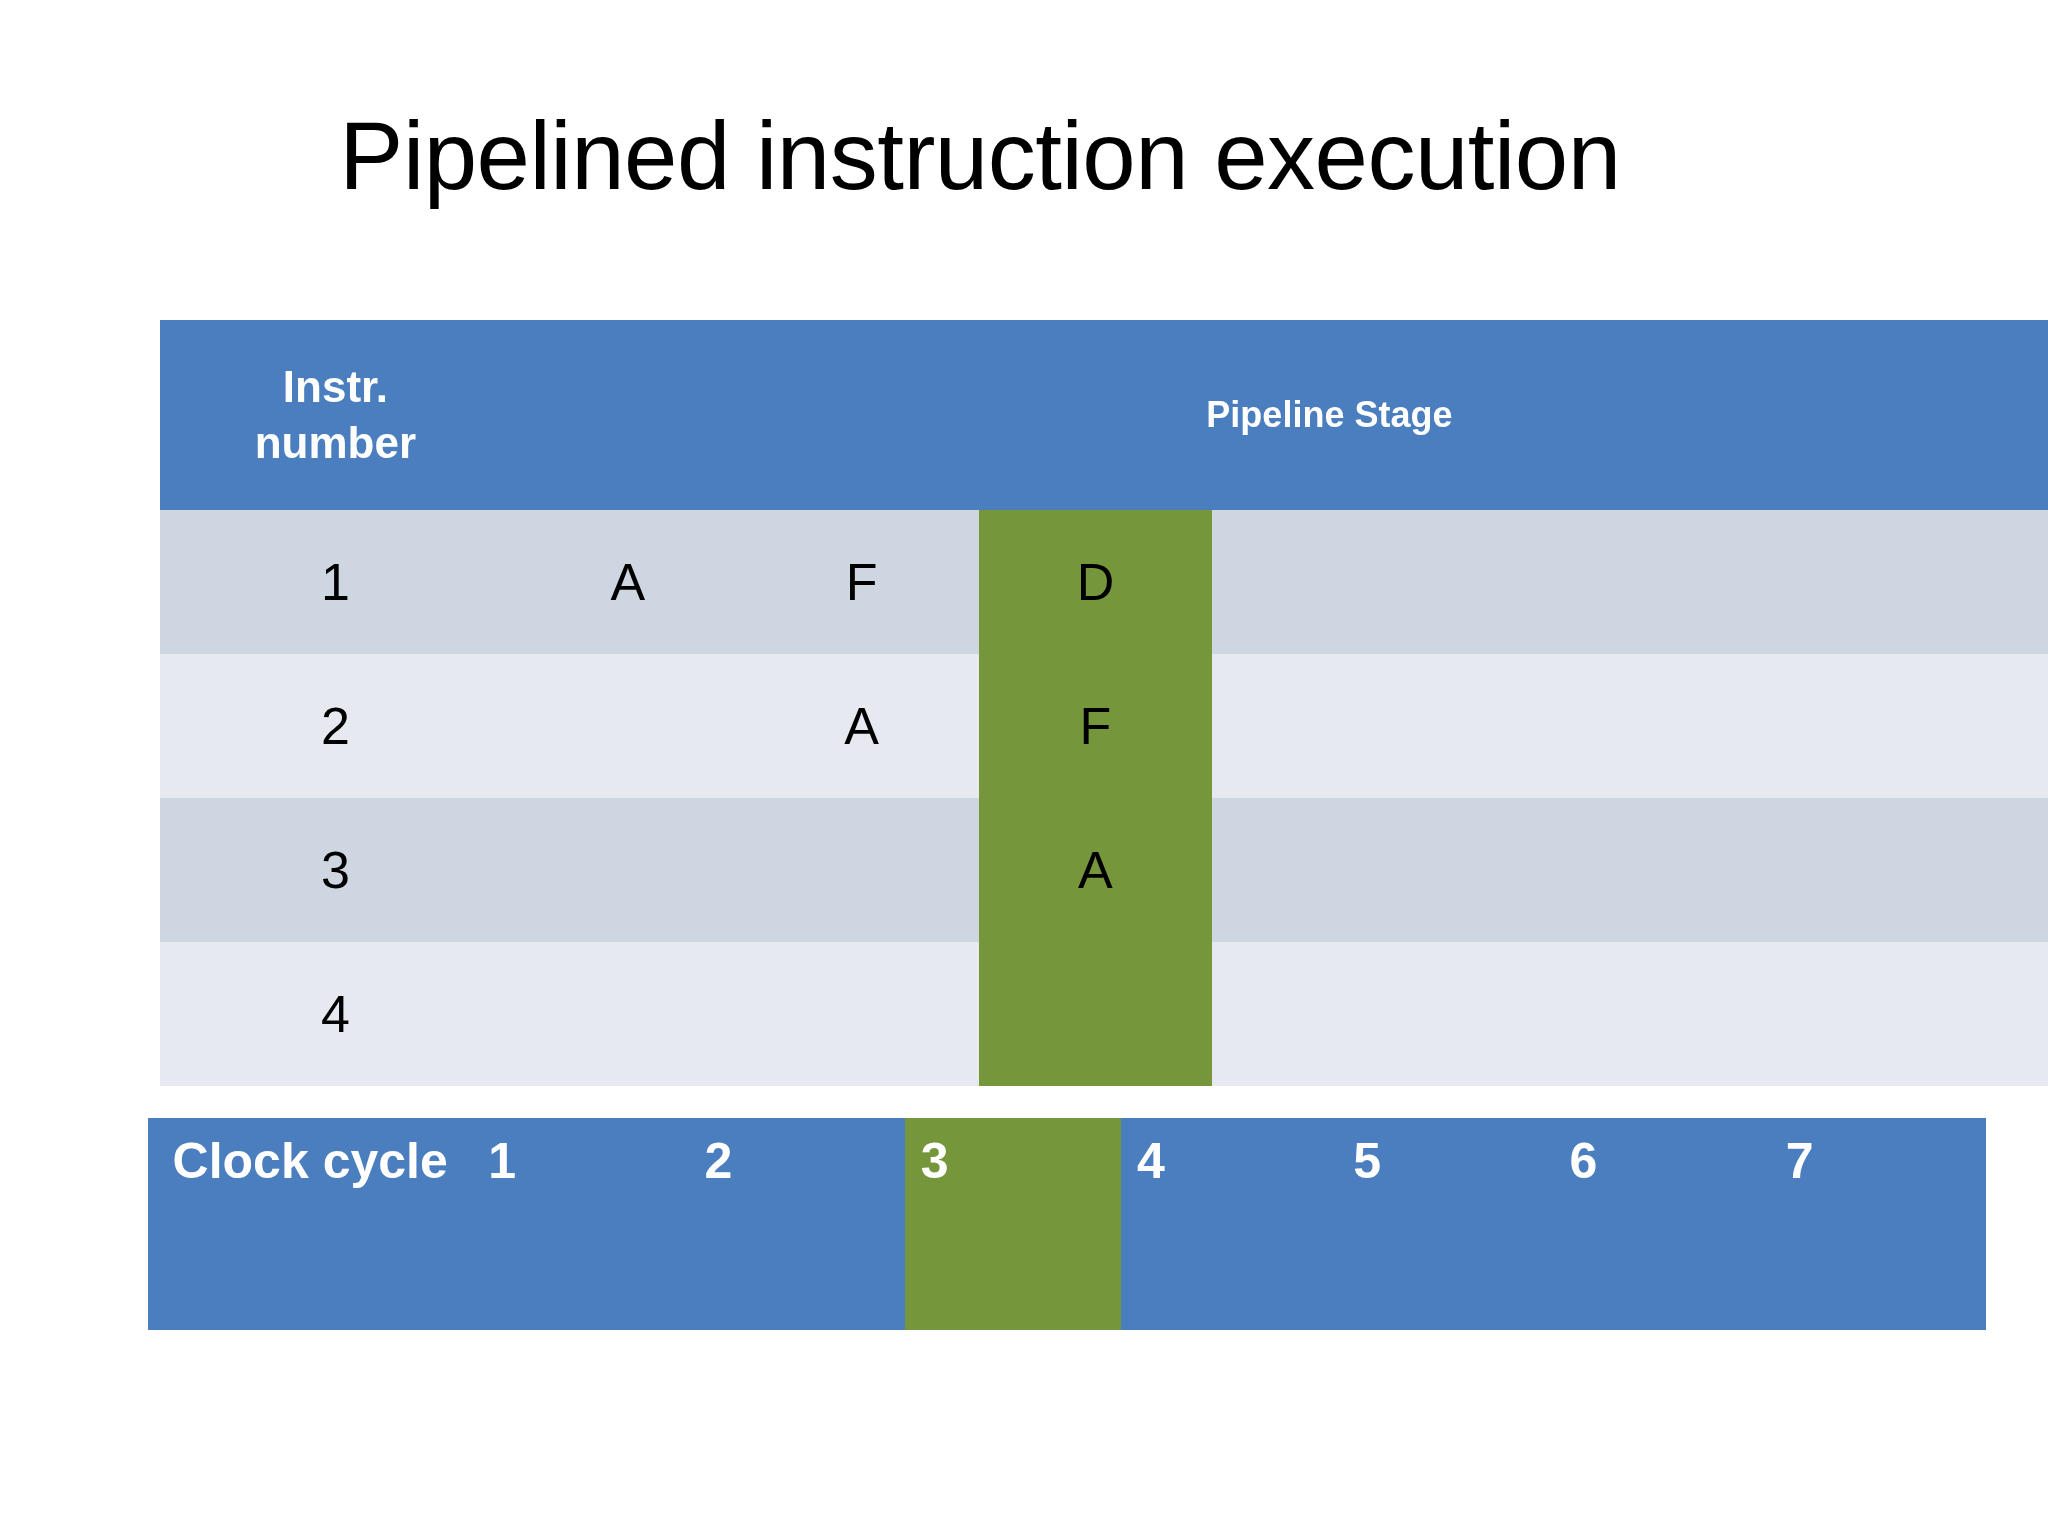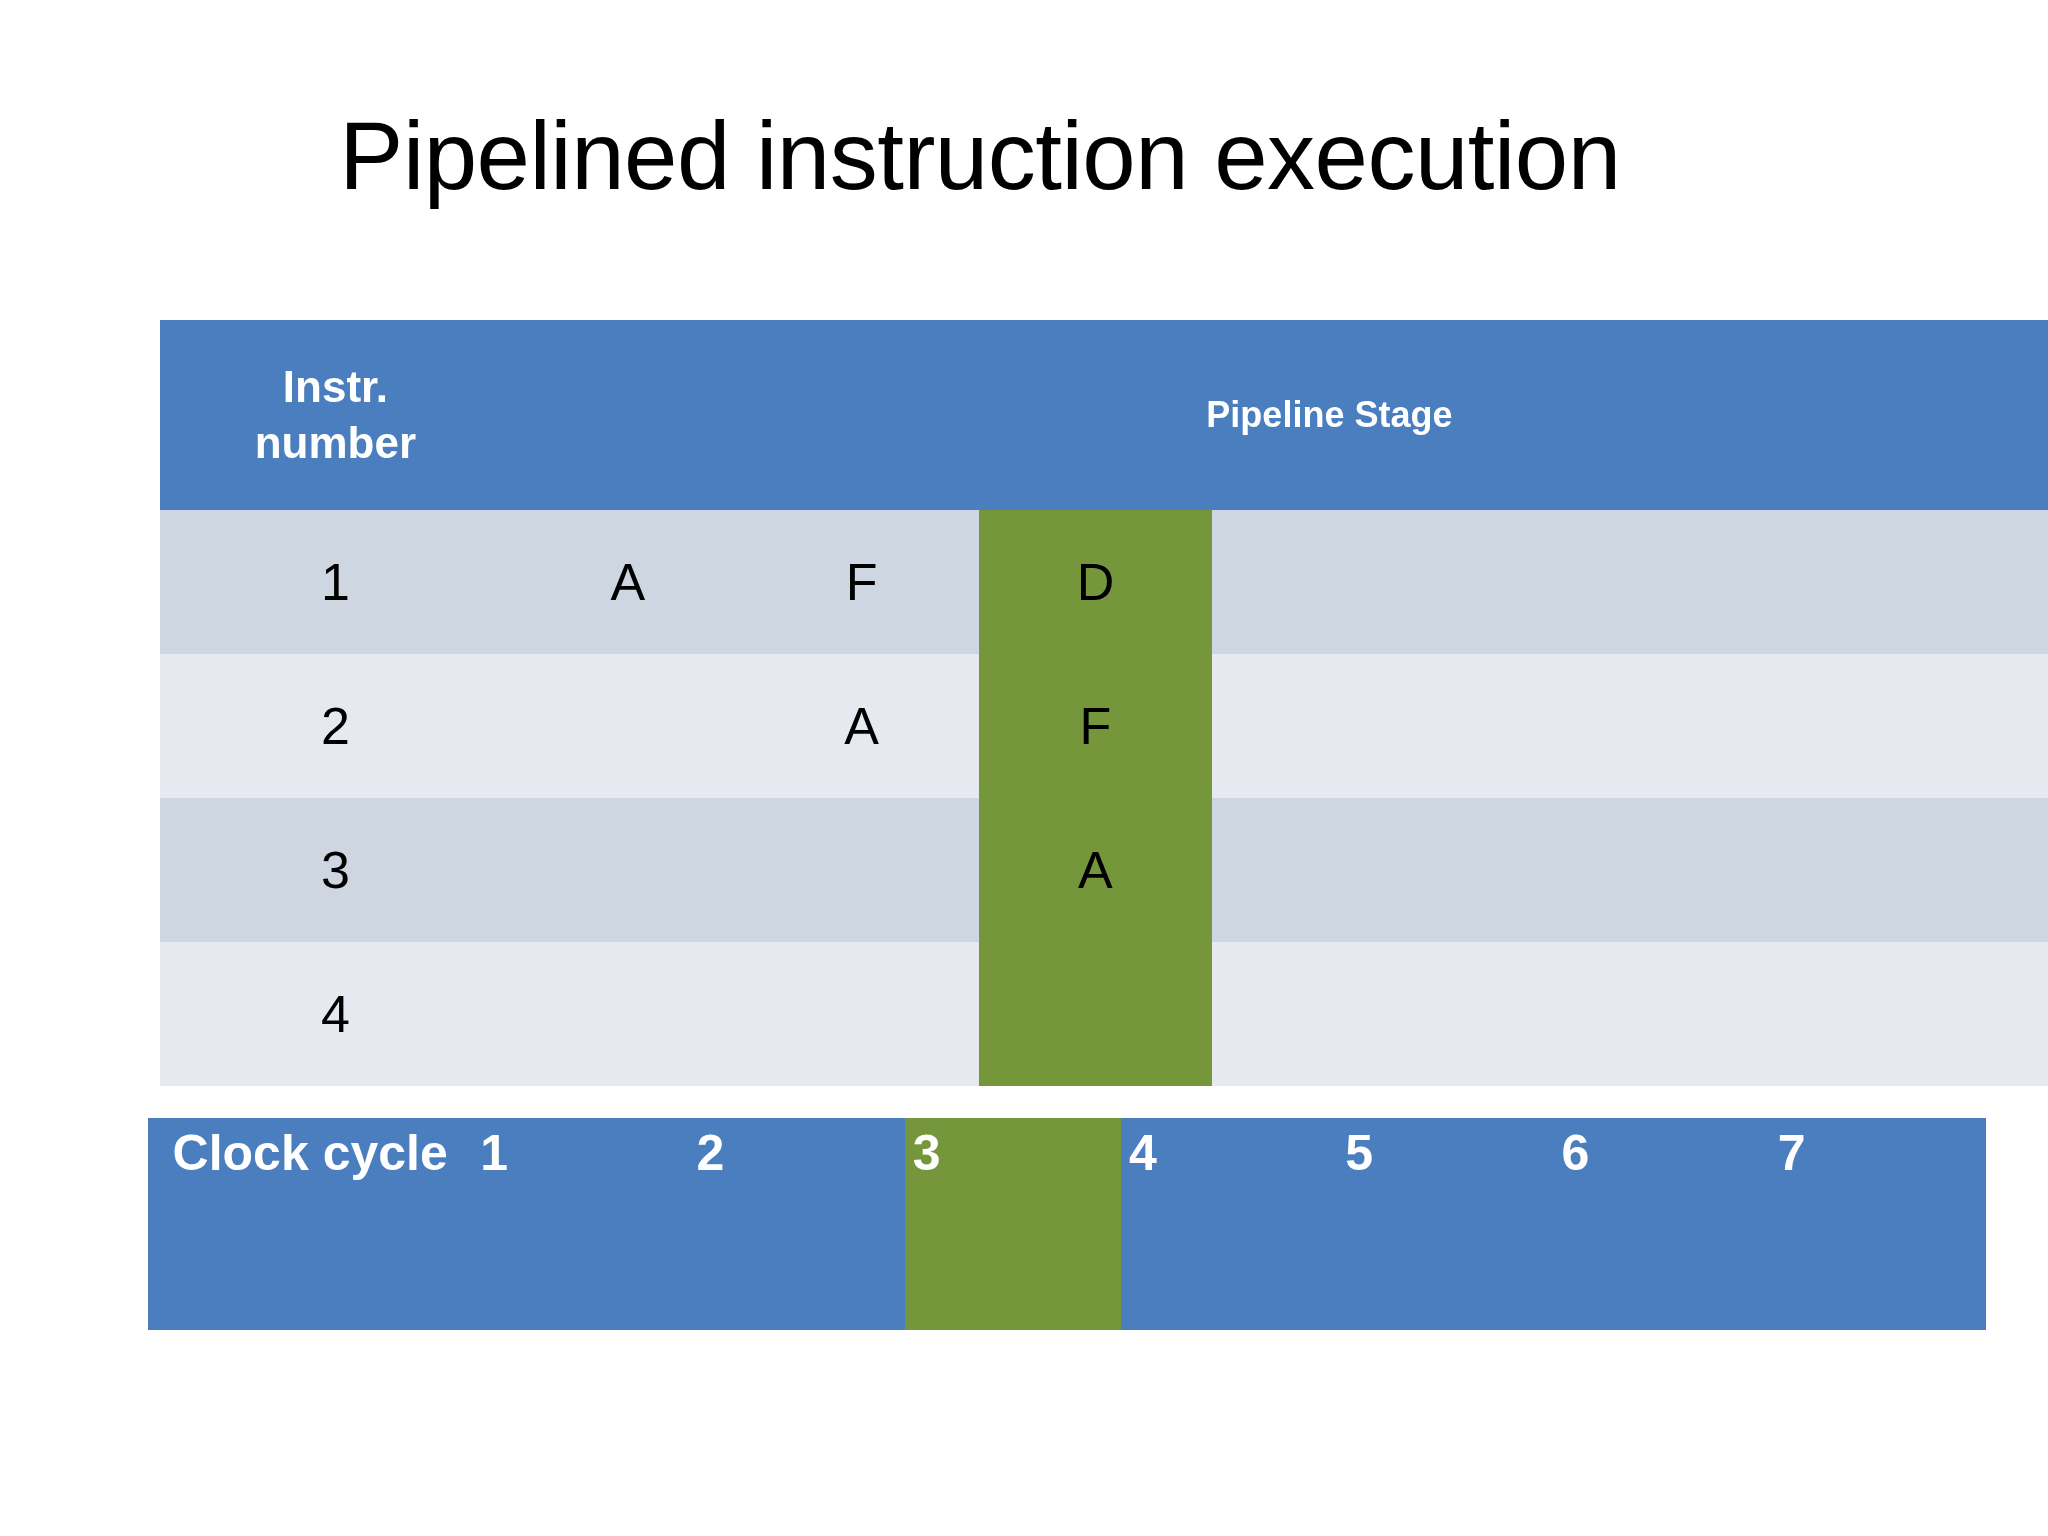--- a/index.html
+++ b/index.html
@@ -94,21 +94,21 @@
   
   .clock-table {
     position: absolute;
     left: 148px;
     top: 1118px;
     width: 1838px;
     border-collapse: separate;
     border-spacing: 0;
     table-layout: fixed;
   }
-  .clock-table td { padding: 8px; margin: 12px; border: 0; box-sizing: border-box; }
+  .clock-table td { padding: 16px; margin: 12px; border: 0; box-sizing: border-box; }
 
   .clock-cell {
     height: 212px;
     background: #4A7EBE;
     color: #ffffff;
     font-weight: bold;
     font-size: 50px;
     vertical-align: top;
     text-align: left;
     padding: 16px 0 0 18px;

